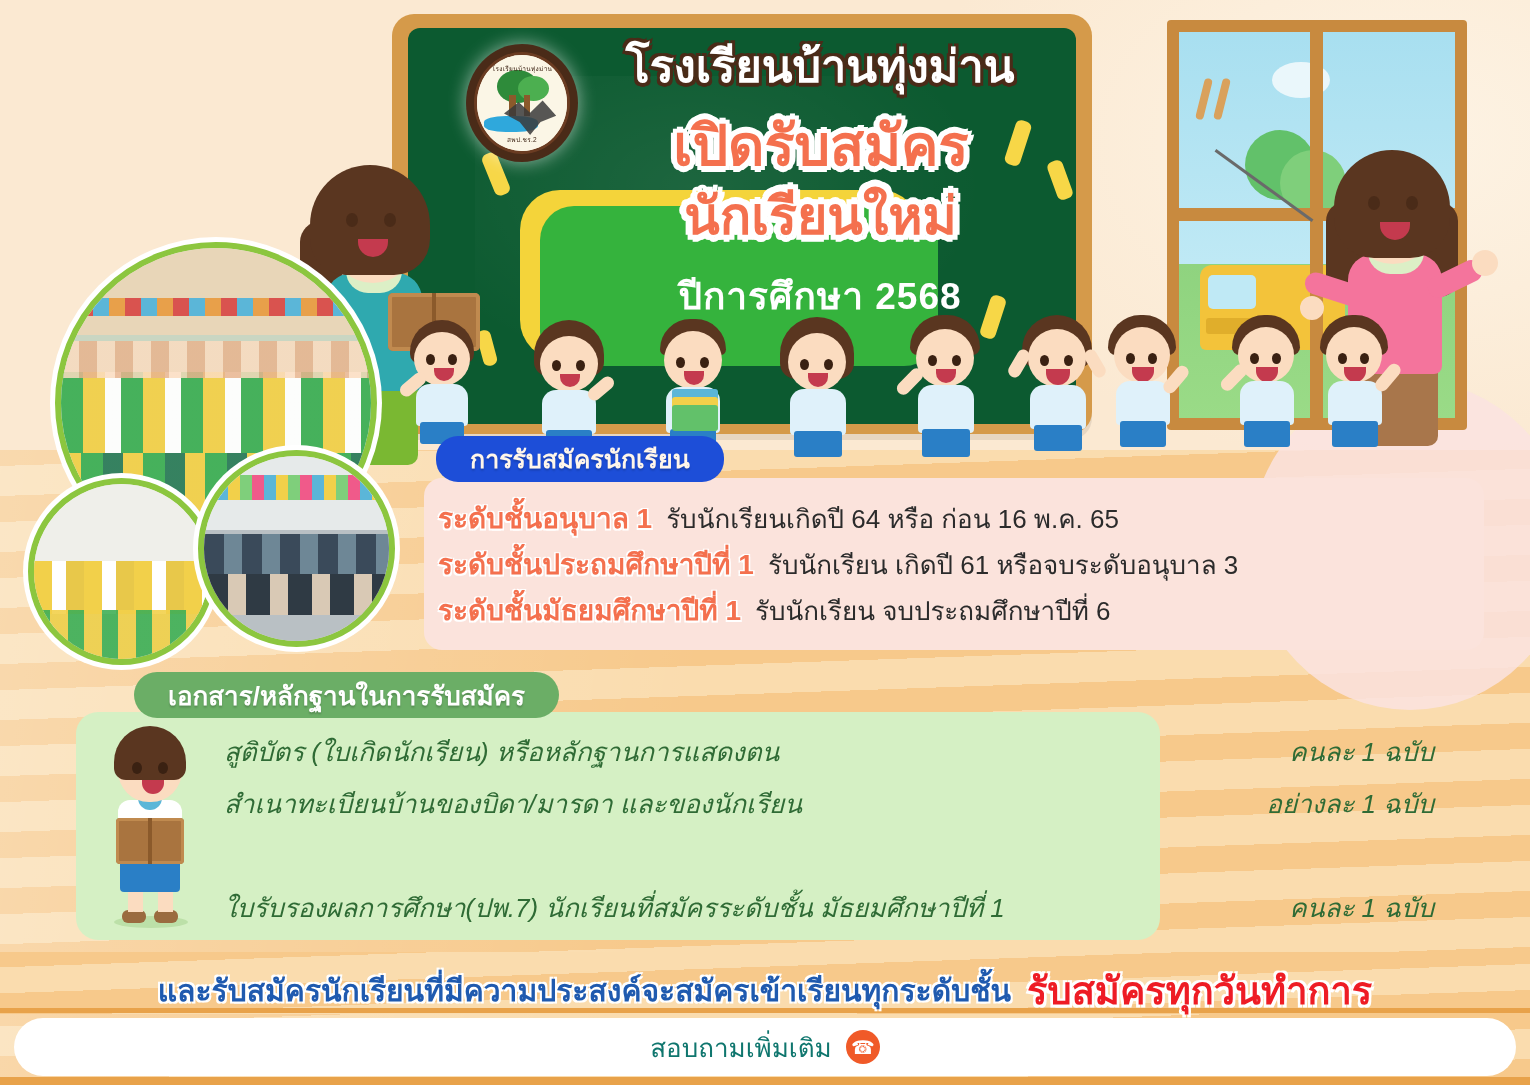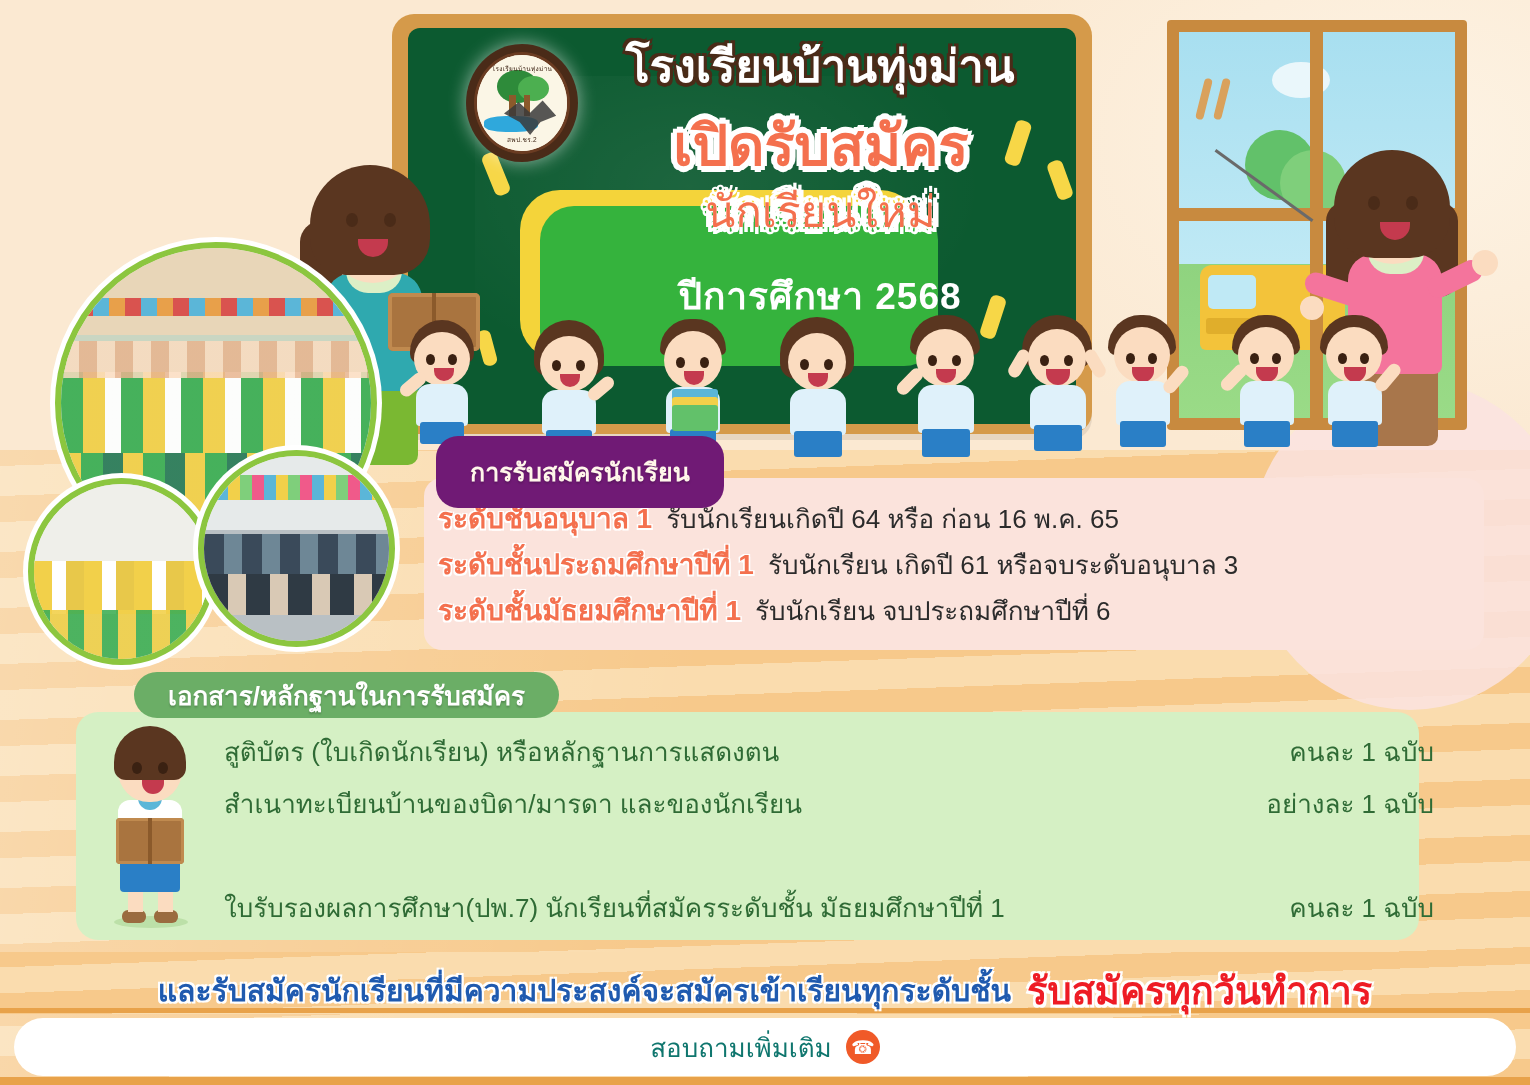--- a/index.html
+++ b/index.html
@@ -59,21 +59,21 @@
   .logo-bot-text{bottom:6%;}
 
   
   .h-school{position:absolute;left:560px;top:44px;width:520px;text-align:center;
      font-size:45px;font-weight:bold;color:#FFFFFF;line-height:1;
      text-shadow:-3px -3px 0 #4A2B18,3px -3px 0 #4A2B18,-3px 3px 0 #4A2B18,3px 3px 0 #4A2B18,0 4px 0 #4A2B18;}
   .h-open{position:absolute;left:556px;top:118px;width:530px;text-align:center;
      font-size:56px;font-weight:bold;color:#F4704E;line-height:1;
      text-shadow:-4px -4px 0 #fff,4px -4px 0 #fff,-4px 4px 0 #fff,4px 4px 0 #fff,0 6px 0 #fff,0 -6px 0 #fff,-6px 0 0 #fff,6px 0 0 #fff;}
   .h-new{position:absolute;left:548px;top:190px;width:545px;text-align:center;
-     font-size:44px;font-weight:normal;color:#F4704E;line-height:1;
+     font-size:52px;font-weight:bold;color:#F4704E;line-height:1;
      text-shadow:-5px -5px 0 #fff,5px -5px 0 #fff,-5px 5px 0 #fff,5px 5px 0 #fff,0 7px 0 #fff,0 -7px 0 #fff,-7px 0 0 #fff,7px 0 0 #fff;}
   .h-year{position:absolute;left:560px;top:278px;width:520px;text-align:center;
      font-size:37px;font-weight:bold;color:#FFFFFF;line-height:1;letter-spacing:1px;}
 
   
   .win-frame{position:absolute;left:1167px;top:20px;width:300px;height:410px;background:#C88A3F;border-radius:4px;}
   .win-in{position:absolute;left:1179px;top:32px;width:276px;height:386px;background:linear-gradient(#A8DFF0 0%,#BFE9F5 60%,#8FD37F 60%,#9ADB87 100%);overflow:hidden;}
   .win-mul-v{position:absolute;left:1310px;top:32px;width:13px;height:386px;background:#C88A3F;}
   .win-mul-h{position:absolute;left:1179px;top:208px;width:276px;height:13px;background:#C88A3F;}
   .cloud{position:absolute;background:#EAF7FB;border-radius:40px;}
@@ -134,37 +134,37 @@
   
   .photo{position:absolute;border-radius:50%;border:6px solid #8CC63F;background:#DDE8D0;overflow:hidden;
      box-shadow:0 0 0 5px #FFFFFF;}
   .ph1{left:55px;top:242px;width:310px;height:310px;}
   .ph2{left:28px;top:478px;width:175px;height:175px;}
   .ph3{left:198px;top:450px;width:185px;height:185px;}
   .ph-grid{position:absolute;left:0;top:0;width:100%;height:100%;}
   .pband{position:absolute;left:0;width:100%;}
 
   
-  .badge-red{position:absolute;left:436px;top:436px;height:46px;padding:13px 34px;
-     background:#701a75;border-radius:22px;display:flex;align-items:center;justify-content:center;
+  .badge-red{position:absolute;left:436px;top:436px;height:46px;padding:0 34px;
+     background:#1d4ed8;border-radius:22px;display:flex;align-items:center;justify-content:center;
      color:#FFF6EA;font-size:25px;font-weight:bold;
      text-shadow:0 2px 2px rgba(0,0,0,.18);z-index:6;}
   .box-pink{position:absolute;left:424px;top:478px;width:1060px;height:172px;
      background:#FBE3DC;border-radius:18px;z-index:5;}
   .adm-row{position:absolute;left:14px;width:1030px;height:48px;display:flex;align-items:center;}
   .adm-lvl{color:#F4704E;font-size:28px;font-weight:bold;white-space:nowrap;
      text-shadow:-1.5px -1.5px 0 #fff,1.5px -1.5px 0 #fff,-1.5px 1.5px 0 #fff,1.5px 1.5px 0 #fff;}
   .adm-txt{color:#2B2B2B;font-size:26px;margin-left:14px;white-space:nowrap;}
 
   
   .badge-green{position:absolute;left:134px;top:672px;height:46px;padding:0 34px;
      background:#6BAE66;border-radius:24px;display:flex;align-items:center;
      color:#FFFFFF;font-size:26px;font-weight:bold;text-shadow:0 2px 2px rgba(0,0,0,.2);z-index:6;}
-  .box-green{position:absolute;left:76px;top:712px;width:1343px;height:228px;
-     background:#D5F0C4;border-radius:22px;z-index:5;}
+  .box-green{position:absolute;left:76px;top:712px;width:1084px;height:228px;
+     background:#D5F0C4;border-radius:22px;z-index:5;font-style:italic;}
   .doc-row{position:absolute;left:148px;width:1210px;height:50px;display:flex;align-items:center;}
   .doc-txt{color:#2F6B35;font-size:26px;white-space:nowrap;}
   .doc-amt{color:#2F6B35;font-size:26px;margin-left:auto;white-space:nowrap;}
 
   
   .boy{position:absolute;left:96px;top:726px;width:108px;height:198px;z-index:7;}
   .boy-hair{position:absolute;left:18px;top:0;width:72px;height:54px;background:#5A3620;border-radius:36px 36px 12px 12px;}
   .boy-face{position:absolute;left:22px;top:14px;width:64px;height:62px;background:#FBDCC0;border-radius:32px;}
   .boy-eye{position:absolute;width:10px;height:12px;background:#3A2112;border-radius:50%;top:36px;}
   .boy-eye.l{left:36px;} .boy-eye.r{left:62px;}

